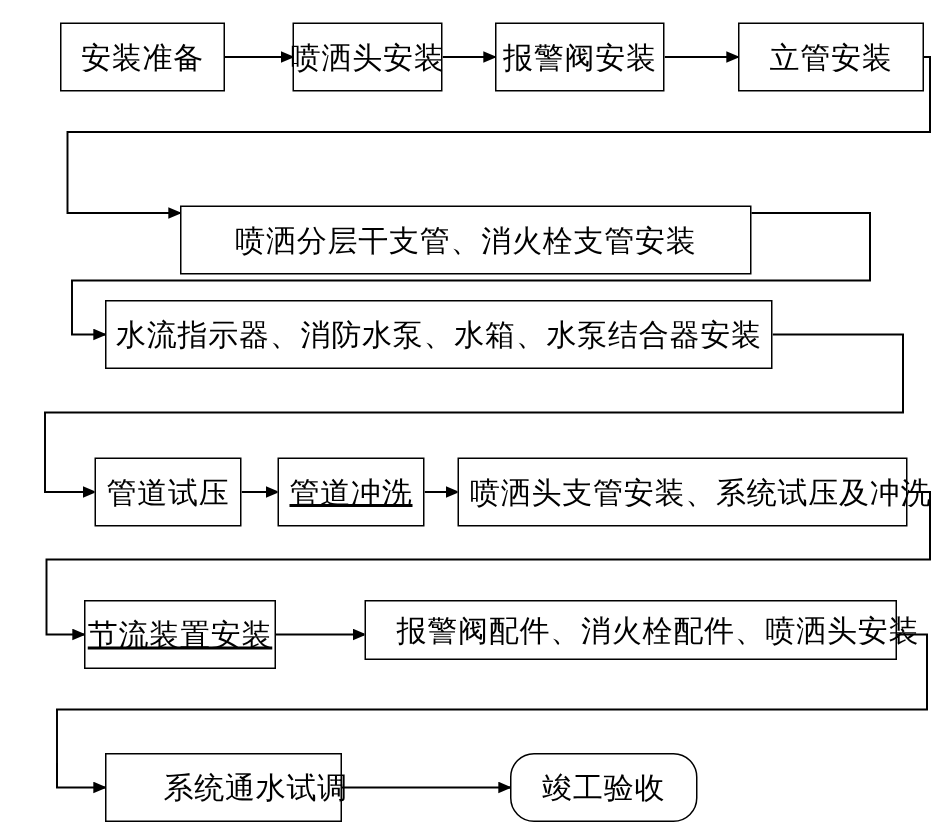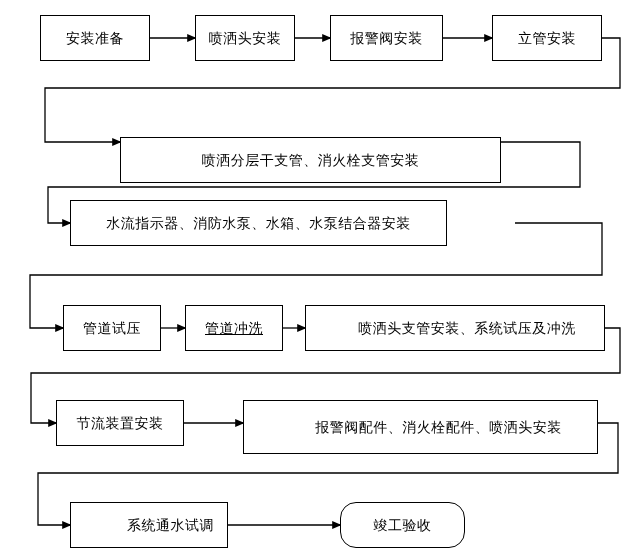--- a/index.html
+++ b/index.html
@@ -27,21 +27,21 @@
   .node {
     position: absolute;
     box-sizing: border-box;
     border: 1.3px solid #000000;
     background: #ffffff;
     display: flex;
     align-items: center;
     justify-content: center;
     text-align: center;
     color: #000000;
-    font-size: 14px;
+    font-size: 20px;
     line-height: 1.2;
     letter-spacing: 0.5px;
     white-space: nowrap;
     z-index: 2;
   }
   .node-label {
     display: block;
   }
 </style>
 </head>
@@ -74,42 +74,42 @@
   <div id="node-layer">
       <div class="node" style="left: 40px; top: 15px; width: 110px; height: 46px;">
         <span class="node-label">安装准备</span>
       </div>
       <div class="node" style="left: 195px; top: 15px; width: 100px; height: 46px;">
         <span class="node-label">喷洒头安装</span>
       </div>
       <div class="node" style="left: 330px; top: 15px; width: 113px; height: 46px;">
         <span class="node-label">报警阀安装</span>
       </div>
-      <div class="node" style="left: 492px; top: 15px; width: 110px; height: 46px;">
+      <div class="node" style="left: 492px; top: 15px; width: 124px; height: 46px;">
         <span class="node-label">立管安装</span>
       </div>
       <div class="node" style="left: 120px; top: 119px; width: 381px; height: 46px; margin-top: 18px;">
         <span class="node-label">喷洒分层干支管、消火栓支管安装</span>
       </div>
-      <div class="node" style="left: 70px; top: 200px; width: 377px; height: 46px;">
+      <div class="node" style="left: 70px; top: 200px; width: 445px; height: 46px;">
         <span class="node-label">水流指示器、消防水泵、水箱、水泵结合器安装</span>
       </div>
       <div class="node" style="left: 63px; top: 305px; width: 98px; height: 46px;">
         <span class="node-label">管道试压</span>
       </div>
       <div class="node" style="left: 185px; top: 305px; width: 98px; height: 46px; text-decoration: underline;">
         <span class="node-label">管道冲洗</span>
       </div>
       <div class="node" style="left: 305px; top: 305px; width: 300px; height: 46px; padding-left: 24px;">
         <span class="node-label">喷洒头支管安装、系统试压及冲洗</span>
       </div>
-      <div class="node" style="left: 56px; top: 400px; width: 128px; height: 46px;">
+      <div class="node" style="left: 56px; top: 400px; width: 128px; height: 46px; text-decoration: underline;">
         <span class="node-label">节流装置安装</span>
       </div>
-      <div class="node" style="left: 243px; top: 400px; width: 355px; height: 54px; padding-left: 36px;">
+      <div class="node" style="left: 243px; top: 400px; width: 355px; height: 40px; padding-left: 36px;">
         <span class="node-label">报警阀配件、消火栓配件、喷洒头安装</span>
       </div>
       <div class="node" style="left: 70px; top: 502px; width: 158px; height: 46px; padding-left: 43px;">
         <span class="node-label">系统通水试调</span>
       </div>
       <div class="node" style="left: 340px; top: 502px; width: 125px; height: 46px; border-radius: 16px;">
         <span class="node-label">竣工验收</span>
       </div>
     </div>
 

